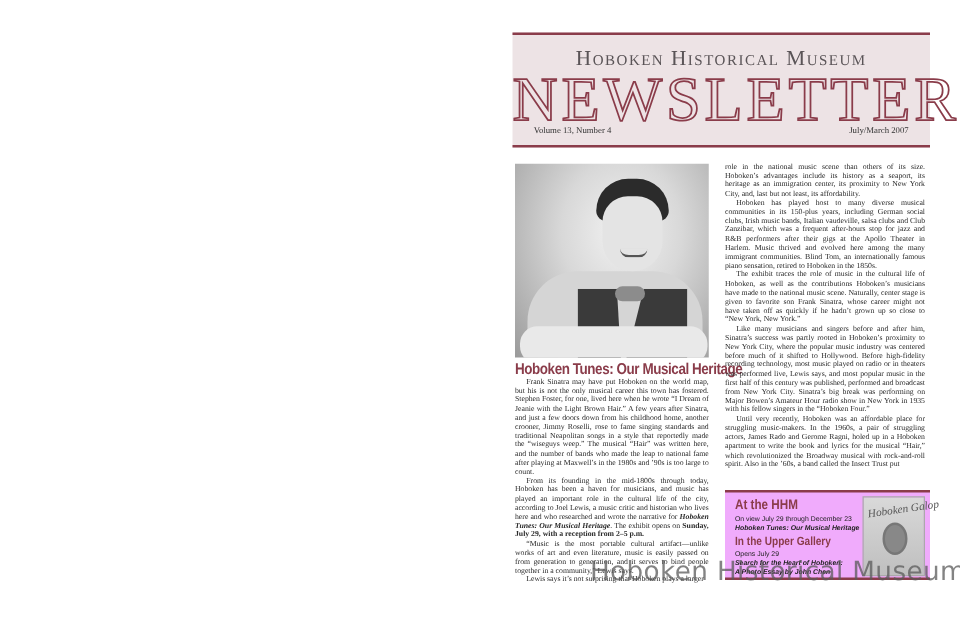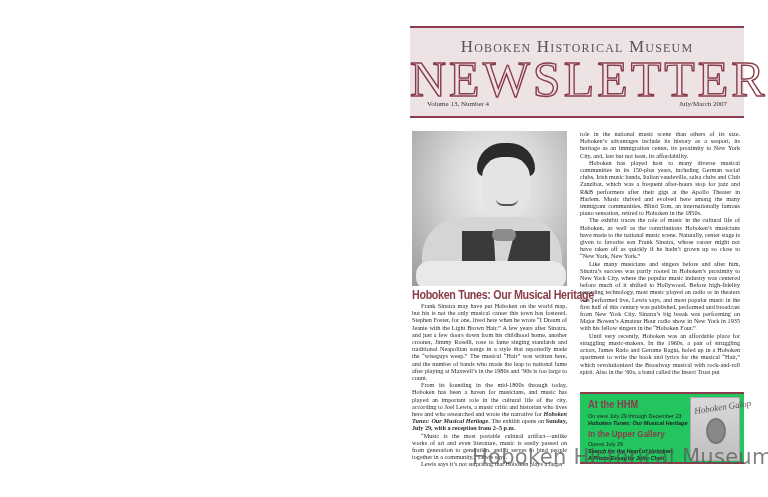--- a/index.html
+++ b/index.html
@@ -49,21 +49,21 @@
   }
 
   .col { position: absolute; font-size: 6.2px; line-height: 7.2px; text-align: justify; color: #2a2a2a; }
   .col p { text-indent: 9px; }
   .col-left { left: 2px; top: 276px; width: 155px; height: 166px; overflow: hidden; }
   .col-right { left: 170px; top: 104px; width: 160px; height: 258px; overflow: hidden; }
   .col p.noindent { text-indent: 0; }
 
   .sidebar-box {
     position: absolute; left: 170px; top: 366px; width: 164px; height: 72px;
-    background: #22c55e; border-top: 2px solid #8a3c4a; border-bottom: 2px solid #8a3c4a;
+    background: #f0abfc; border-top: 2px solid #8a3c4a; border-bottom: 2px solid #8a3c4a;
   }
   .sb-h1 { position: absolute; left: 8px; top: 4px; font-family: "Liberation Sans", sans-serif; font-weight: bold; font-size: 11px; color: #8a3c4a; transform: scaleX(0.85); transform-origin: left; white-space: nowrap; }
   .sb-l1 { position: absolute; left: 8px; top: 19px; font-family: "Liberation Sans", sans-serif; font-size: 5.5px; color: #222; white-space: nowrap; }
   .sb-l2 { position: absolute; left: 8px; top: 26px; font-family: "Liberation Sans", sans-serif; font-size: 5.5px; font-weight: bold; font-style: italic; color: #222; white-space: nowrap; }
   .sb-h2 { position: absolute; left: 8px; top: 34px; font-family: "Liberation Sans", sans-serif; font-weight: bold; font-size: 9.5px; color: #8a3c4a; transform: scaleX(0.85); transform-origin: left; white-space: nowrap; }
   .sb-l3 { position: absolute; left: 8px; top: 47px; font-family: "Liberation Sans", sans-serif; font-size: 5.5px; color: #222; white-space: nowrap; }
   .sb-l4 { position: absolute; left: 8px; top: 54px; font-family: "Liberation Sans", sans-serif; font-size: 5.5px; font-weight: bold; font-style: italic; color: #222; white-space: nowrap; }
   .sb-l5 { position: absolute; left: 8px; top: 61px; font-family: "Liberation Sans", sans-serif; font-size: 5.5px; font-weight: bold; font-style: italic; color: #222; white-space: nowrap; }
   .sb-art {
     position: absolute; right: 4px; top: 3px; width: 50px; height: 64px;

